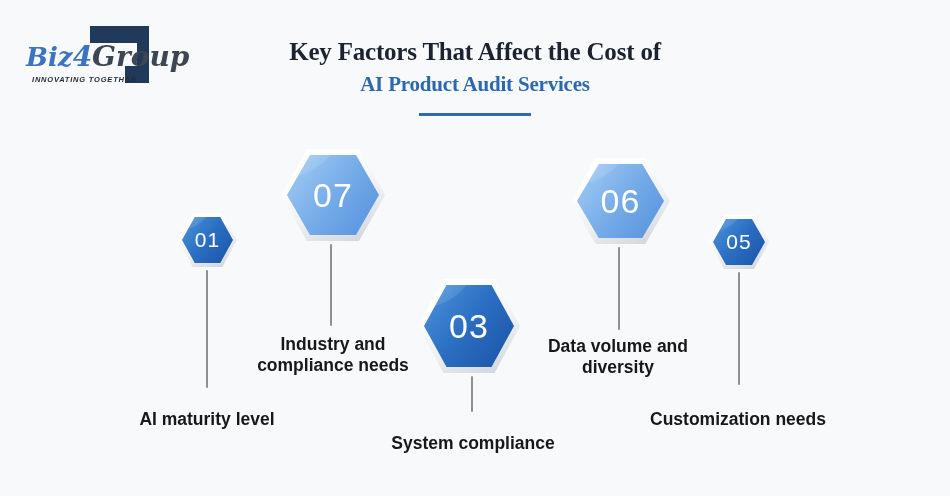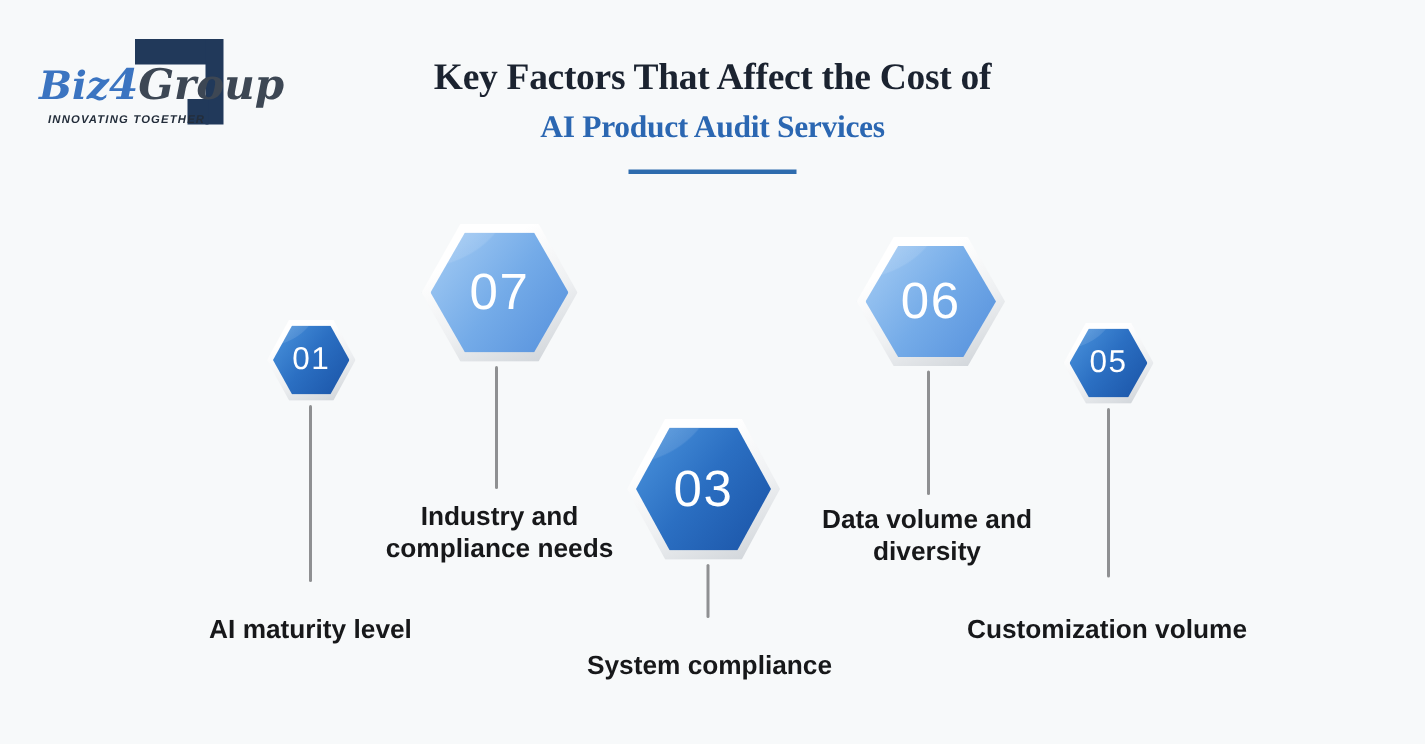--- a/index.html
+++ b/index.html
@@ -162,15 +162,15 @@
   <div class="connector f4-line"></div>
   <div class="factor-label f4-label">Data volume and diversity</div>
 
   <div class="hex small dark f5-hex">
     <div class="hex-inner">
       <div class="hex-gloss"></div>
       <span class="hex-num">05</span>
     </div>
   </div>
   <div class="connector f5-line"></div>
-  <div class="factor-label f5-label">Customization volume</div>
+  <div class="factor-label f5-label">Customization needs</div>
 
 </div>
 
 </body></html>

